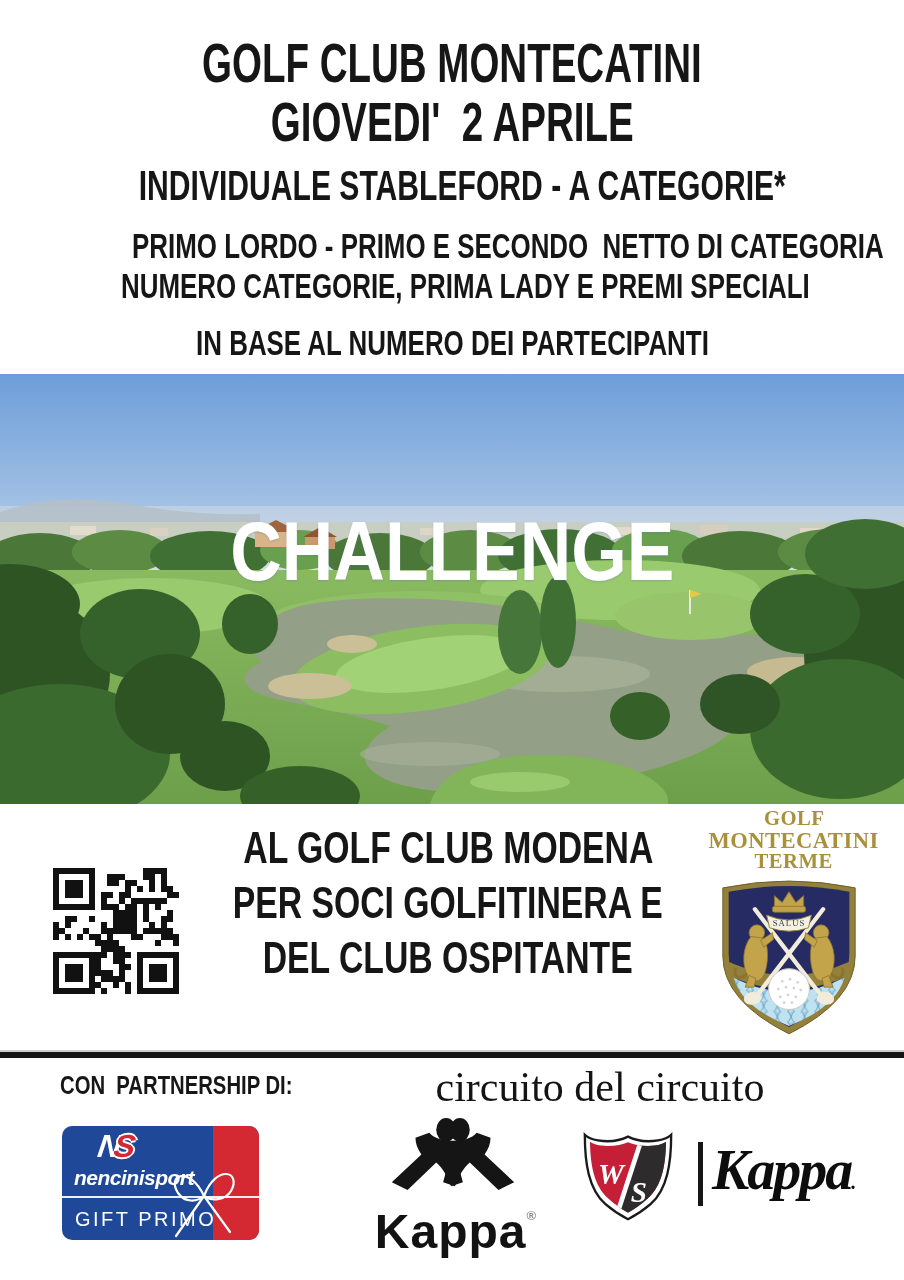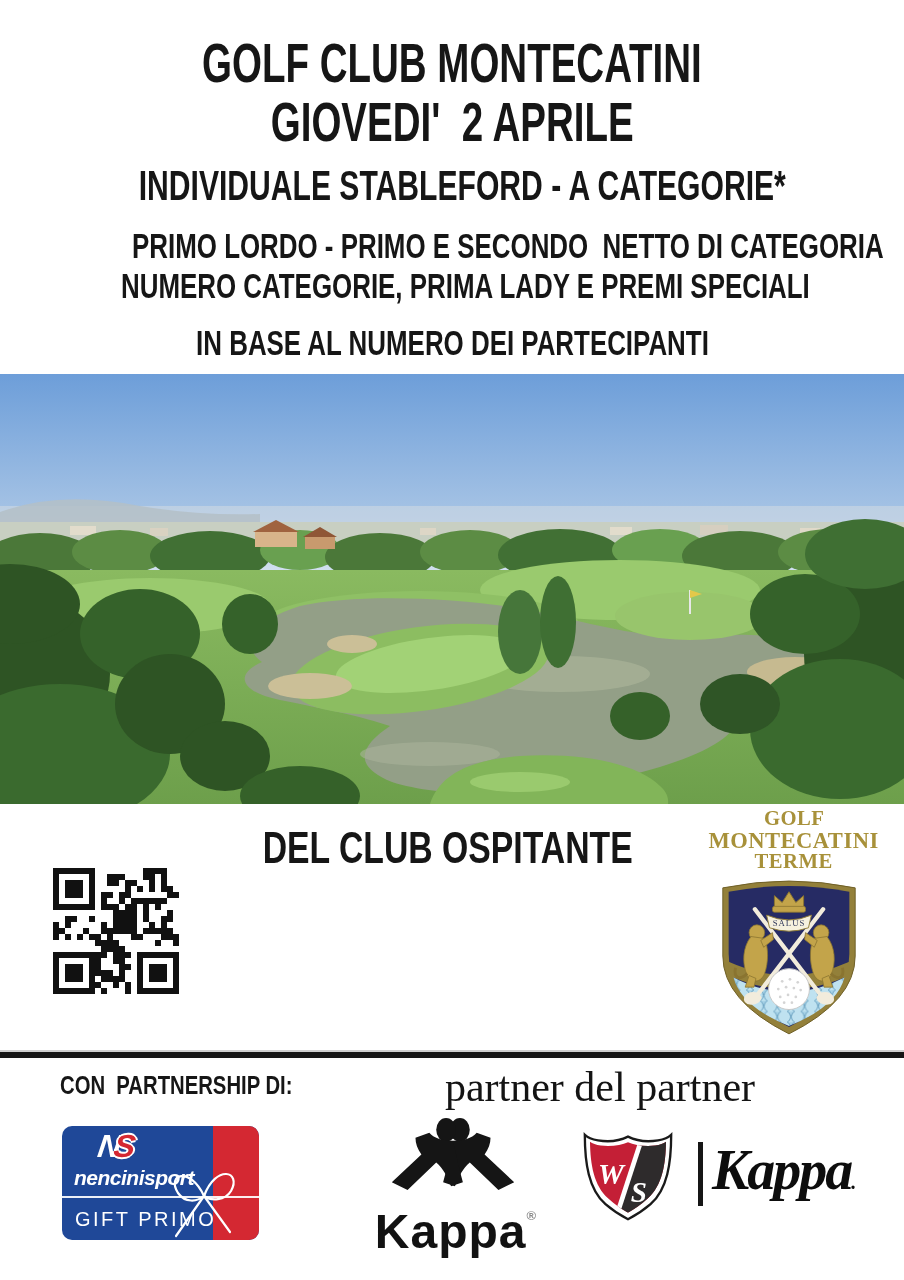--- a/index.html
+++ b/index.html
@@ -149,20 +149,21 @@
     <ellipse cx="805" cy="240" rx="55" ry="40" fill="#35622a"></ellipse>
       <ellipse cx="865" cy="180" rx="60" ry="35" fill="#3f6f33"></ellipse>
     <ellipse cx="250" cy="250" rx="28" ry="30" fill="#35622a"></ellipse>
       <ellipse cx="520" cy="258" rx="22" ry="42" fill="#46763a"></ellipse>
     <ellipse cx="558" cy="248" rx="18" ry="46" fill="#3f6f33"></ellipse>
       <ellipse cx="740" cy="330" rx="40" ry="30" fill="#2f5526"></ellipse>
     <ellipse cx="640" cy="342" rx="30" ry="24" fill="#356129"></ellipse>
       <ellipse cx="225" cy="382" rx="45" ry="35" fill="#2e5424"></ellipse>
     <ellipse cx="300" cy="422" rx="60" ry="30" fill="#356129"></ellipse>
   </svg>
+  <div class="hero-title ht2"><span>CHALLENGE</span></div>
 </div>
 
 <div class="qr">
     <div style="background: rgb(17, 17, 17);"></div>
     <div style="background: rgb(17, 17, 17);"></div>
     <div style="background: rgb(17, 17, 17);"></div>
     <div style="background: rgb(17, 17, 17);"></div>
     <div style="background: rgb(17, 17, 17);"></div>
     <div style="background: rgb(17, 17, 17);"></div>
     <div style="background: rgb(17, 17, 17);"></div>
@@ -596,20 +597,22 @@
     <div style="background: rgb(17, 17, 17);"></div>
     <div style="background: rgb(17, 17, 17);"></div>
     <div style="background: rgb(17, 17, 17);"></div>
     <div style="background: rgb(17, 17, 17);"></div>
     <div style="background: rgb(17, 17, 17);"></div>
     <div style="background: rgb(17, 17, 17);"></div>
     <div style="background: rgb(17, 17, 17);"></div>
   </div>
 
 <div class="finale">
+  <div><span>AL GOLF CLUB MODENA</span></div>
+  <div><span>PER SOCI GOLFITINERA E</span></div>
   <div><span>DEL CLUB OSPITANTE</span></div>
 </div>
 
 <div class="club-txt" style="top:807px;font-size:22px"><span>GOLF</span></div>
 <div class="club-txt" style="top:828px;font-size:24px"><span>MONTECATINI</span></div>
 <div class="club-txt" style="top:850px;font-size:22px"><span>TERME</span></div>
 
 <svg class="abs" style="left:716px;top:872px" width="146" height="168" viewBox="0 0 150 172">
   <defs>
     <pattern id="sc" width="14" height="11" patternUnits="userSpaceOnUse">
@@ -660,21 +663,21 @@
       <circle cx="74" cy="126" r="1.4"></circle>
     <circle cx="82" cy="128" r="1.4"></circle>
       <circle cx="70" cy="134" r="1.4"></circle>
       <circle cx="78" cy="134" r="1.4"></circle>
   </g>
 </svg>
 
 <div class="sep"></div>
 
 <div class="con-part"><span>CON  PARTNERSHIP DI:</span></div>
-<div class="circuito">partner del partner</div>
+<div class="circuito">circuito del circuito</div>
 
 <div class="gcard">
   <div class="red"></div>
   <div class="ns">
     <span class="n">N</span><span class="s">S</span>
   </div>
   <div class="brand">nencinisport</div>
   <div class="wline"></div>
   <div class="gift">GIFT PRIMO</div>
   <svg width="92" height="88" viewBox="0 0 92 88">

